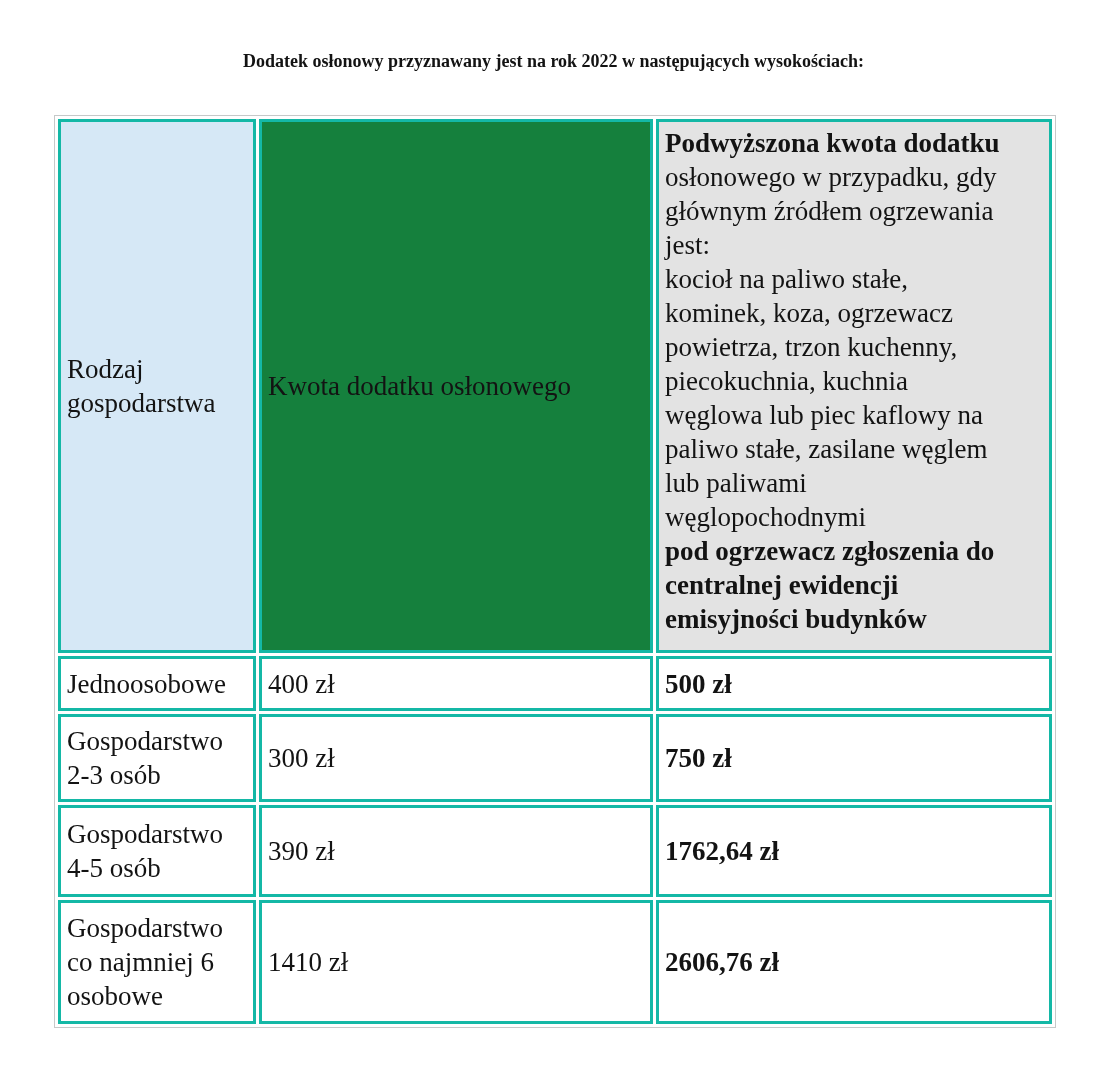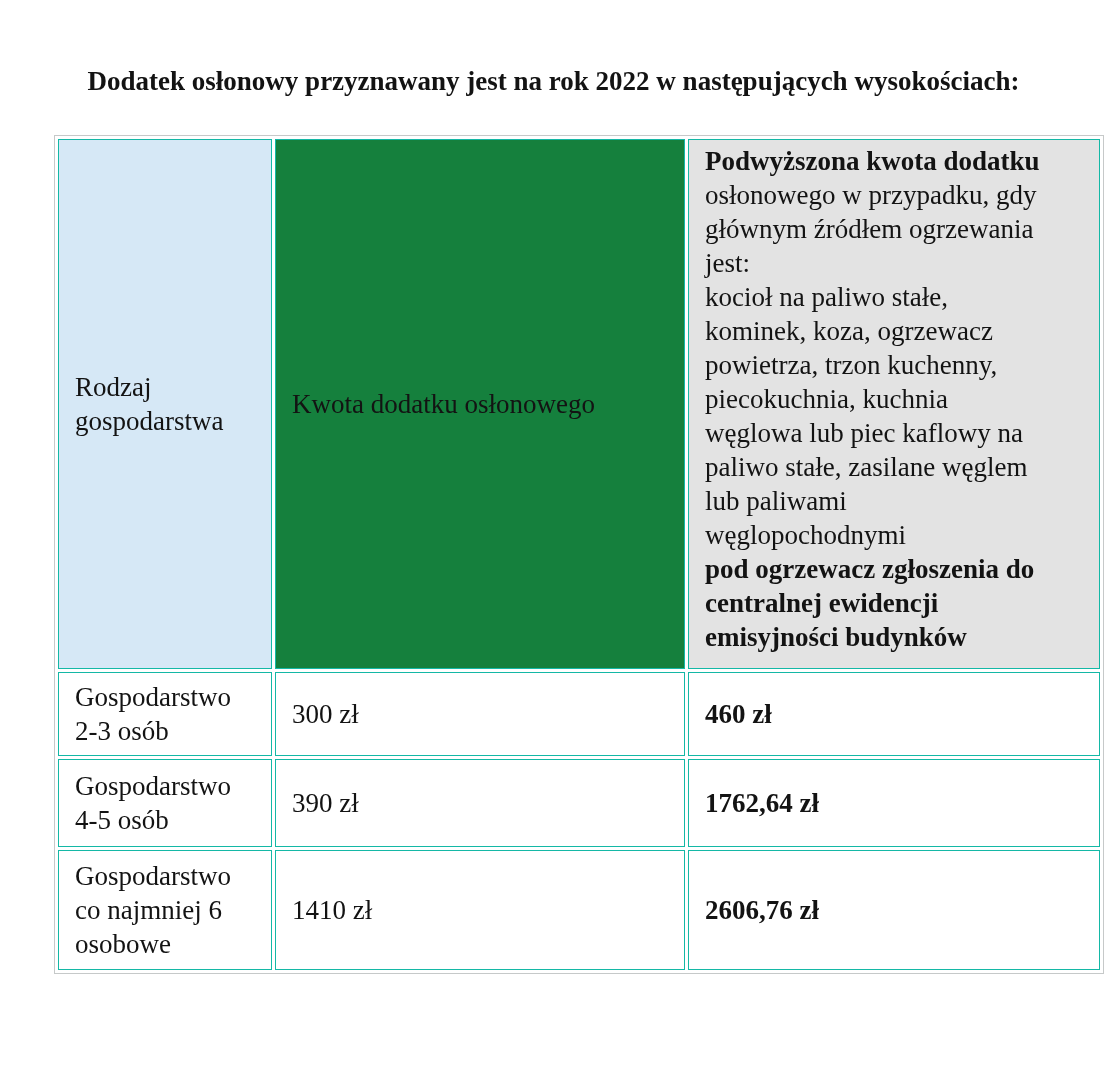--- a/index.html
+++ b/index.html
@@ -6,40 +6,40 @@
     margin: 0;
     padding: 0;
     width: 1107px;
     height: 1080px;
     background: #ffffff;
     overflow: hidden;
     font-family: "Liberation Serif", "DejaVu Serif", serif;
     color: #131313;
   }
   .page-title {
-    margin: 64px 22px 0 22px;
+    margin: 44px 22px 0 22px;
     text-align: center;
-    font-size: 27px;
+    font-size: 18px;
     font-weight: bold;
     line-height: 34px;
     white-space: nowrap;
   }
   table.allowance {
     margin: 37px 0 0 54px;
     border-collapse: separate;
     border-spacing: 3px;
     border: 1px solid #c6c9c9;
     background: #ffffff;
     table-layout: fixed;
   }
   td {
-    border: 1px solid #14b8a6;
+    border: 3px solid #14b8a6;
     font-size: 27px;
     line-height: 34px;
-    padding: 4px 16px;
+    padding: 4px 6px;
     vertical-align: middle;
     background: #ffffff;
     overflow: hidden;
   }
   td.c1 { width: 180px; margin-top: 25px; }
   td.c2 { width: 376px; }
   td.c3 { width: 378px; }
   tr.hdr td { height: 520px; }
   tr.r1 td { height: 41px; }
   tr.r2 td { height: 74px; }
@@ -73,26 +73,31 @@
 węglowa lub piec kaflowy na
 paliwo stałe, zasilane węglem
 lub paliwami
 węglopochodnymi</span>
         <span class="seg b">pod ogrzewacz zgłoszenia do
 centralnej ewidencji
 emisyjności budynków</span>
       </td>
     </tr>
 
+    <tr class="r1">
+      <td class="c1 pre">Jednoosobowe</td>
+      <td class="c2">400 zł</td>
+      <td class="c3 b">500 zł</td>
+    </tr>
 
     <tr class="r2">
       <td class="c1 pre">Gospodarstwo
 2-3 osób</td>
       <td class="c2">300 zł</td>
-      <td class="c3 b">460 zł</td>
+      <td class="c3 b">750 zł</td>
     </tr>
 
     <tr class="r3">
       <td class="c1 pre">Gospodarstwo
 4-5 osób</td>
       <td class="c2">390 zł</td>
       <td class="c3 b">1762,64 zł</td>
     </tr>
 
     <tr class="r4">

